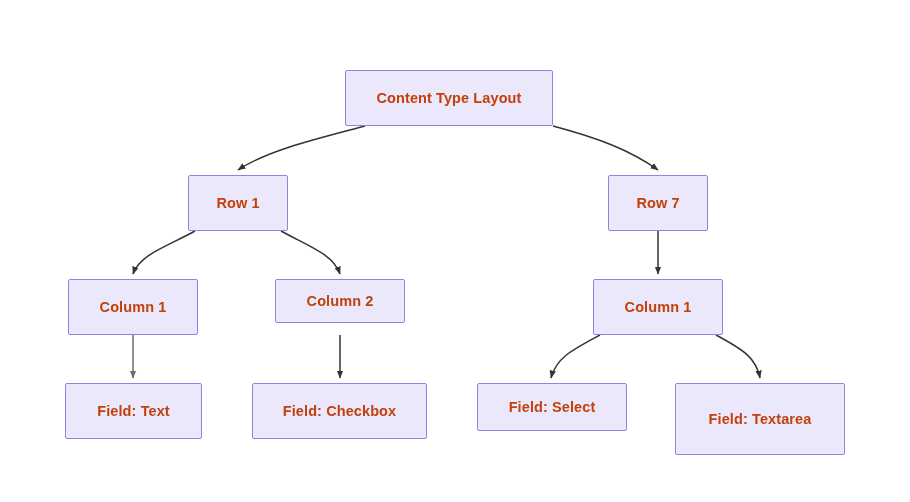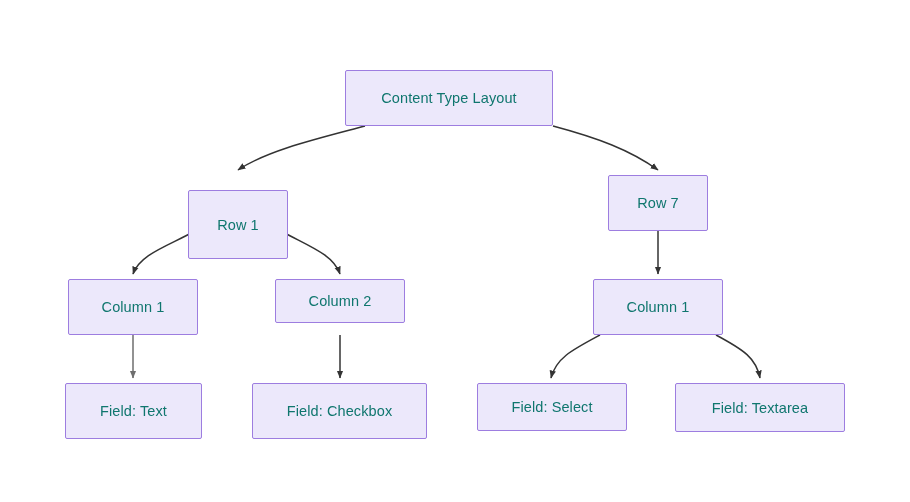--- a/index.html
+++ b/index.html
@@ -25,23 +25,23 @@
   }
   .node {
     position: absolute;
     box-sizing: border-box;
     background: #ECE8FB;
     border: 1.3px solid #9D7DE0;
     border-radius: 2px;
     display: flex;
     align-items: center;
     justify-content: center;
-    color: #0f766e;
+    color: #c2410c;
     font-size: 14.5px;
-    font-weight: 400;
+    font-weight: 700;
     letter-spacing: 0.1px;
     white-space: nowrap;
     z-index: 2;
   }
   .node-label {
     pointer-events: none;
   }
 </style>
 </head>
 <body>
@@ -74,21 +74,21 @@
 
     <path d="M 600,335 C 572,350 556,358 551,378" fill="none" stroke="#333333" stroke-width="1.5" marker-end="url(#arrow-dark)"></path>
 
     <path d="M 716,335 C 744,350 756,358 760,378" fill="none" stroke="#333333" stroke-width="1.5" marker-end="url(#arrow-dark)"></path>
   </svg>
 
   <div class="node" style="left:345px; top:70px; width:208px; height:56px;">
     <span class="node-label">Content Type Layout</span>
   </div>
 
-  <div class="node" style="left:188px; top:190px; width:100px; height:69px;">
+  <div class="node" style="left:188px; top:175px; width:100px; height:56px;">
     <span class="node-label">Row 1</span>
   </div>
 
   <div class="node" style="left:608px; top:175px; width:100px; height:56px;">
     <span class="node-label">Row 7</span>
   </div>
 
   <div class="node" style="left:68px; top:279px; width:130px; height:56px;">
     <span class="node-label">Column 1</span>
   </div>
@@ -106,17 +106,17 @@
   </div>
 
   <div class="node" style="left:65px; top:383px; width:137px; height:56px;">
     <span class="node-label">Field: Text</span>
   </div>
 
   <div class="node" style="left:477px; top:383px; width:150px; height:48px;">
     <span class="node-label">Field: Select</span>
   </div>
 
-  <div class="node" style="left:675px; top:383px; width:170px; height:49px;">
+  <div class="node" style="left:675px; top:383px; width:170px; height:72px;">
     <span class="node-label">Field: Textarea</span>
   </div>
 
 </div>
 
 </body></html>

